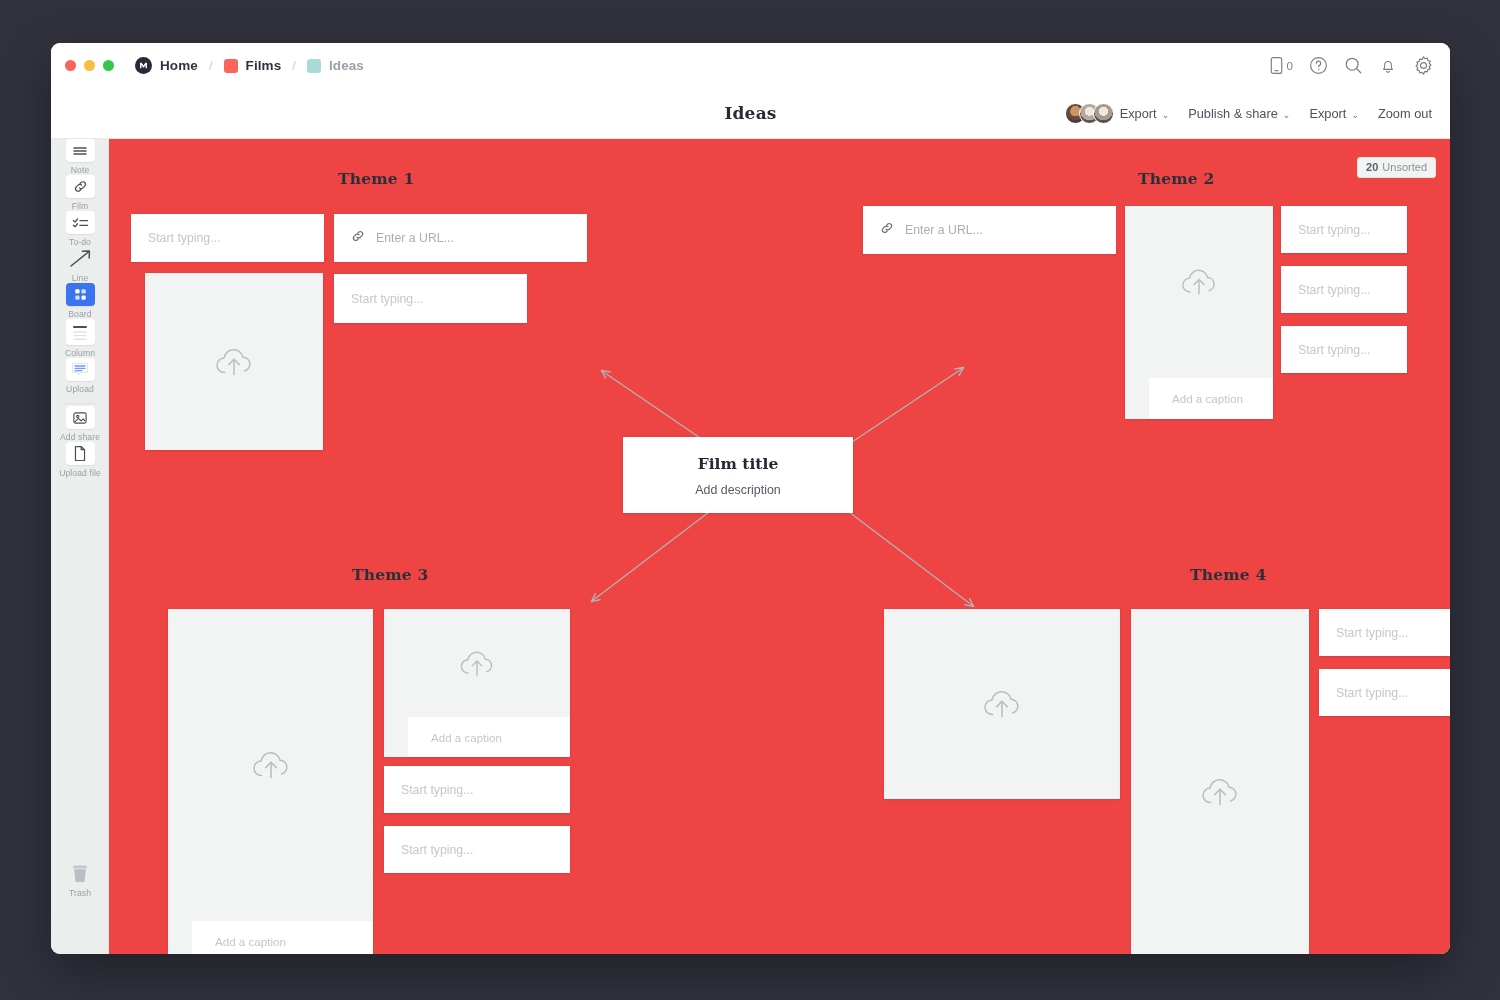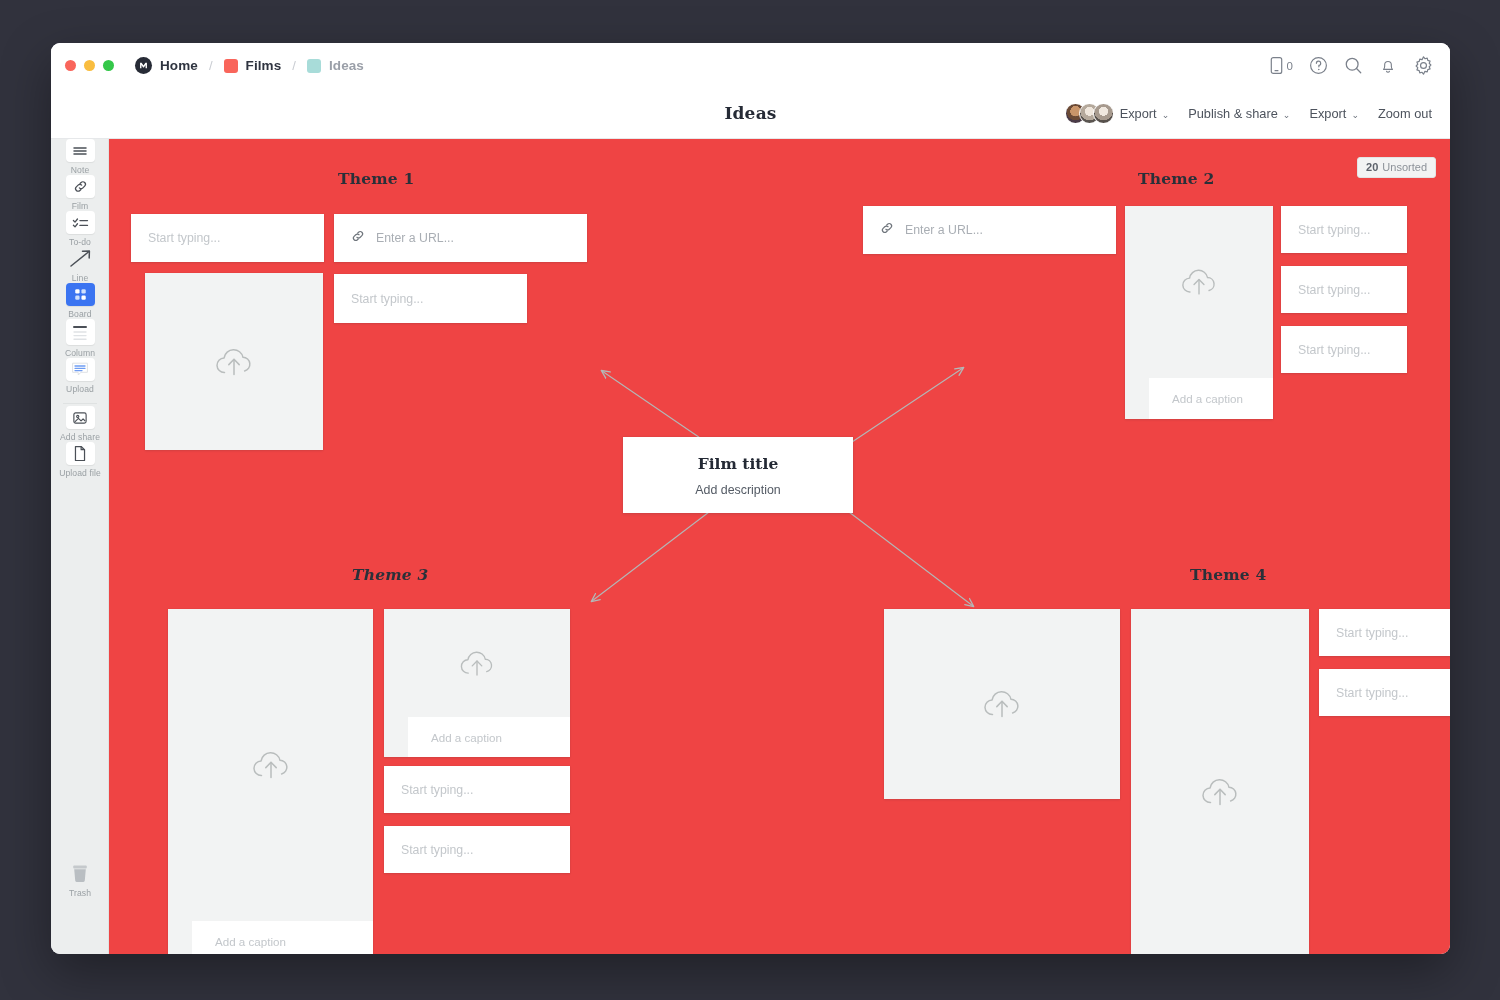--- a/index.html
+++ b/index.html
@@ -457,21 +457,21 @@
       </div>
       <div class="card note" style="left:1172px; top:187px; width:126px; height:47px;">
         <span class="ph">Start typing...</span>
       </div>
 
       <div id="film-card" style="left:514px; top:298px; width:230px; height:76px;">
         <div id="film-title">Film title</div>
         <div id="film-desc">Add description</div>
       </div>
 
-      <div class="theme-title" style="left:243px; top:426px;font-style:italic;">Theme 3</div>
+      <div class="theme-title" style="left:243px; top:426px;">Theme 3</div>
 
       <div class="card img-card" style="left:59px; top:470px; width:205px; height:353px;">
         <div class="cloud-wrap" style="top:0; height:312px;">
           <svg width="48" height="40" viewBox="0 0 48 40" fill="none" stroke="#b9bdbd" stroke-width="1.5" stroke-linecap="round" stroke-linejoin="round">
             <path d="M14.5 30.5a7.3 7.3 0 0 1-.4-14.6 9.6 9.6 0 0 1 18.9-.6 6.9 6.9 0 0 1 1.6 13.6"></path>
             <line x1="24" y1="32.5" x2="24" y2="17.5"></line>
             <polyline points="18.8,22.6 24,17.3 29.2,22.6"></polyline>
           </svg>
         </div>
         <div class="caption" style="height:41px;">Add a caption</div>

